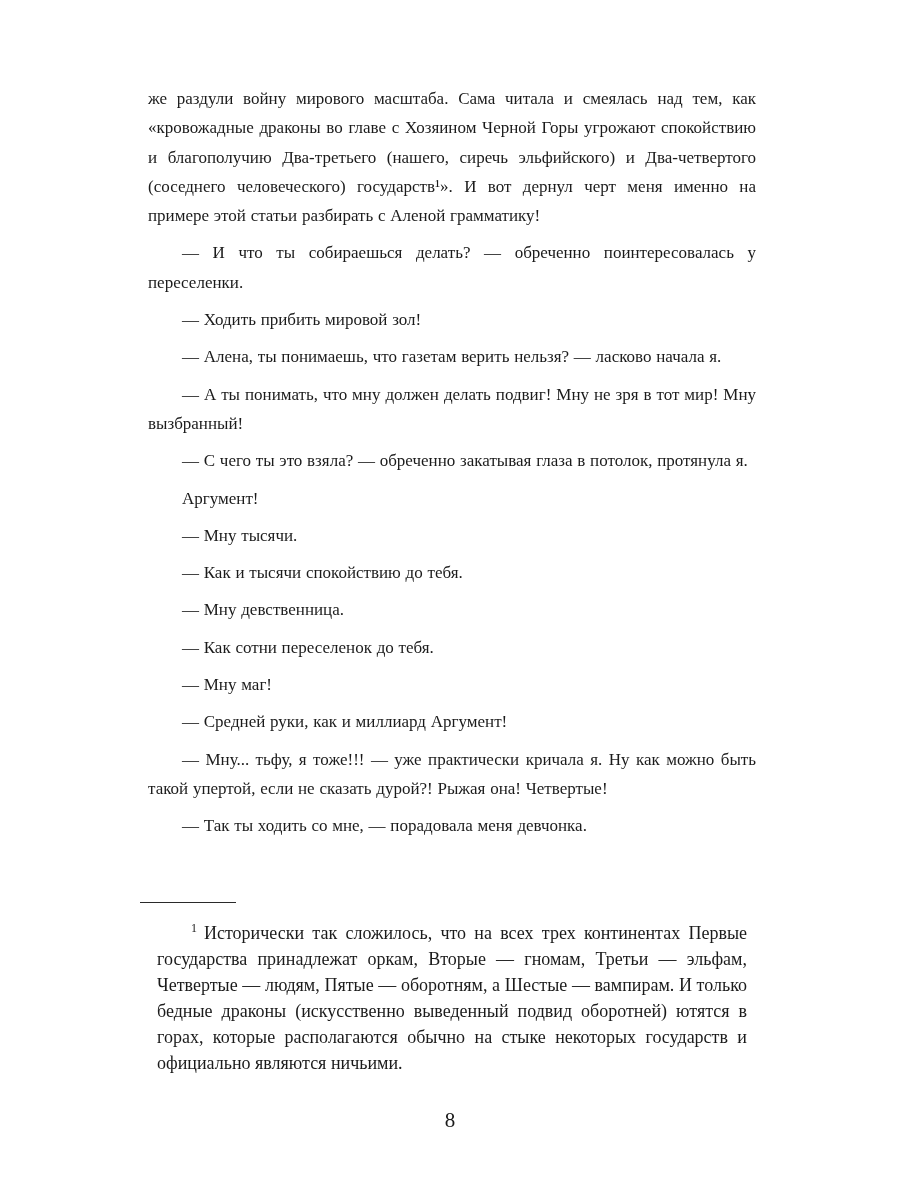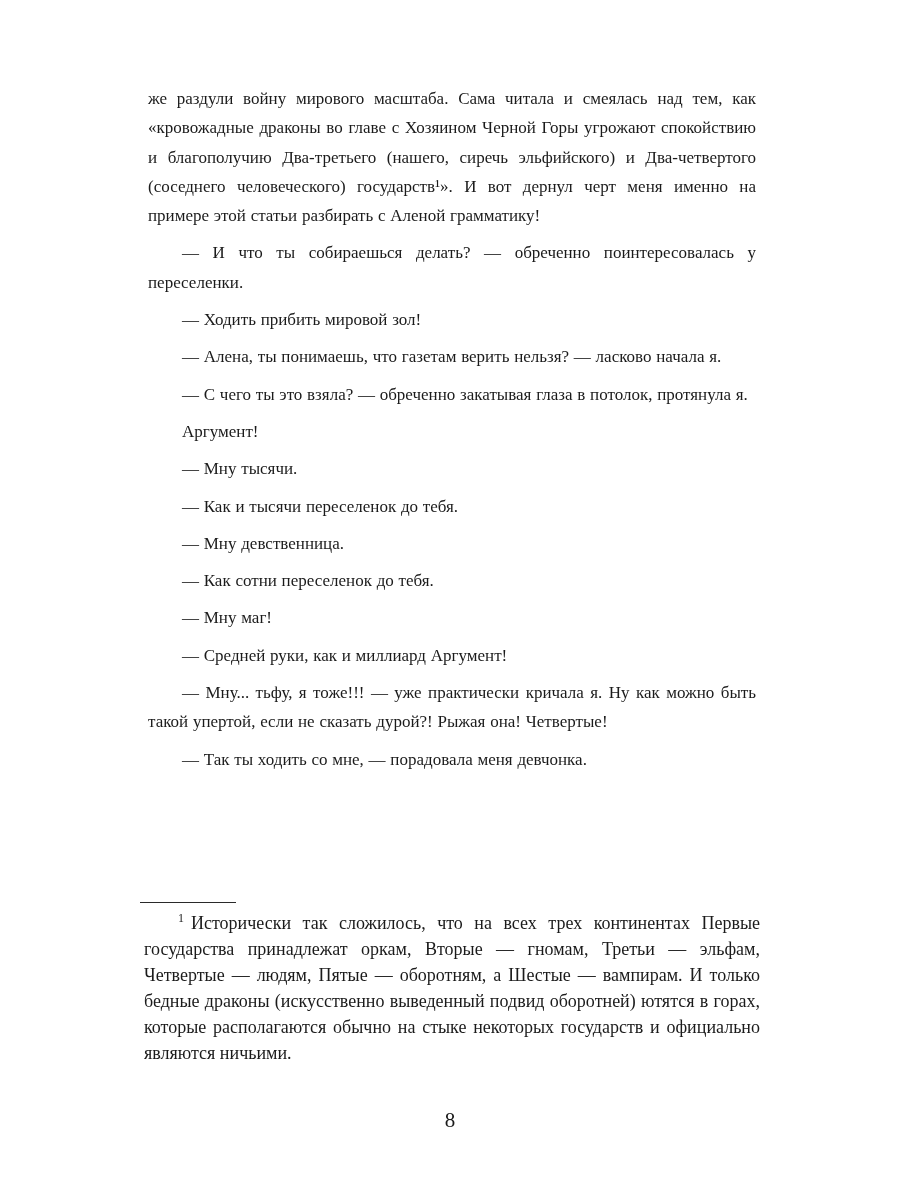--- a/index.html
+++ b/index.html
@@ -39,21 +39,21 @@
     top: 902px;
     width: 624px;
   }
   .footnote-rule {
     width: 96px;
     height: 0;
     border-top: 1.5px solid #2a2a2a;
     margin: 0 0 7px 0;
   }
   .footnote-text {
-    margin: 4px;
+    margin: 17px;
     font-size: 18px;
     line-height: 26px;
     text-align: justify;
     text-indent: 34px;
   }
   .fn-marker {
     font-size: 12px;
     line-height: 0;
     margin-right: 7px;
   }
@@ -70,24 +70,25 @@
 </head>
 <body>
 
 <div class="page">
 
   <div class="text-block">
     <p class="para no-indent">же раздули войну мирового масштаба. Сама читала и смеялась над тем, как «кровожадные драконы во главе с Хозяином Черной Горы угрожают спокойствию и благополучию Два-третьего (нашего, сиречь эльфийского) и Два-четвертого (соседнего человеческого) государств¹». И вот дернул черт меня именно на примере этой статьи разбирать с Аленой грамматику!</p>
     <p class="para">— И что ты собираешься делать? — обреченно поинтересовалась у переселенки.</p>
     <p class="para">— Ходить прибить мировой зол!</p>
     <p class="para">— Алена, ты понимаешь, что газетам верить нельзя? — ласково начала я.</p>
+    <p class="para">— А ты понимать, что мну должен делать подвиг! Мну не зря в тот мир! Мну вызбранный!</p>
     <p class="para">— С чего ты это взяла? — обреченно закатывая глаза в потолок, протянула я.</p>
     <p class="para">Аргумент!</p>
     <p class="para">— Мну тысячи.</p>
-    <p class="para">— Как и тысячи переселенок до тебя.</p>
+    <p class="para">— Как и тысячи спокойствию до тебя.</p>
     <p class="para">— Мну девственница.</p>
     <p class="para">— Как сотни переселенок до тебя.</p>
     <p class="para">— Мну маг!</p>
     <p class="para">— Средней руки, как и миллиард Аргумент!</p>
     <p class="para">— Мну... тьфу, я тоже!!! — уже практически кричала я. Ну как можно быть такой упертой, если не сказать дурой?! Рыжая она! Четвертые!</p>
     <p class="para">— Так ты ходить со мне, — порадовала меня девчонка.</p>
   </div>
 
   <div class="footnote">
     <div class="footnote-rule"></div>

